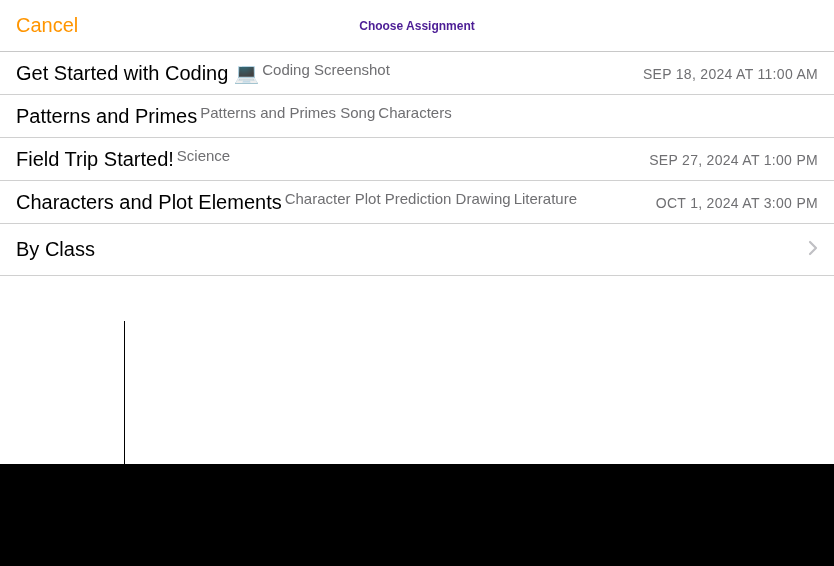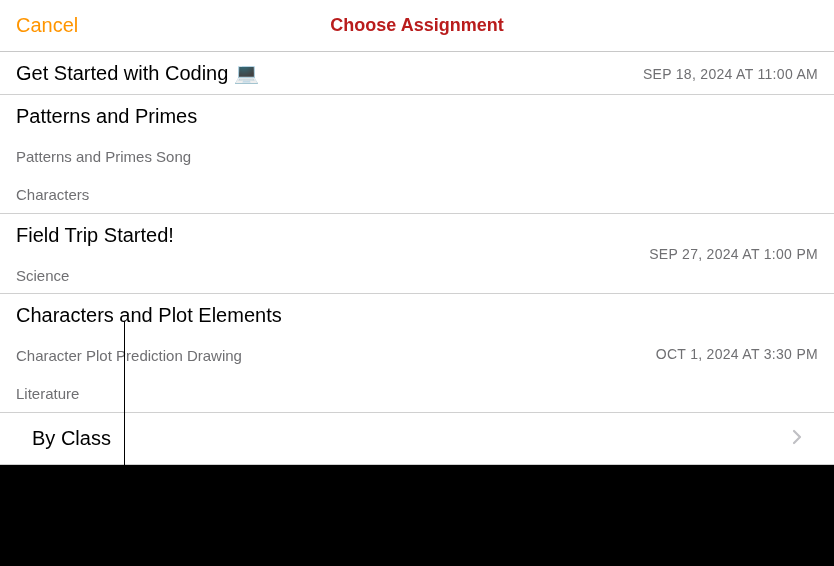--- a/index.html
+++ b/index.html
@@ -31,38 +31,38 @@
     .cancel {
       color: #ff9500;
       font-size: 20px;
       font-weight: 400;
       cursor: pointer;
     }
     .title {
       position: absolute;
       left: 50%;
       transform: translateX(-50%);
-      font-size: 18px;
+      font-size: 12px;
       font-weight: 600;
-      color: #b91c1c;
+      color: #4c1d95;
     }
     .list {
       width: 100%;
     }
     .row {
       display: flex;
       padding: 9px 16px 8px 16px;
       border-bottom: 1px solid #d0d0d0;
       align-items: center;
       justify-content: space-between;
     }
     .row-left {
       display: flex;
-      flex-direction: column;
-      gap: 19px;
+      flex-direction: row;
+      gap: 3px;
     }
     .assignment-title {
       font-size: 20px;
       font-weight: 400;
       color: #000;
       display: flex;
       align-items: center;
       gap: 6px;
       line-height: 1.25;
     }
@@ -81,21 +81,21 @@
       color: #6f6f72;
       font-variant: small-caps;
       letter-spacing: 0.3px;
       white-space: nowrap;
     }
     .laptop-emoji {
       font-size: 20px;
     }
     .byclass-row {
       display: flex;
-      padding: 14px 32px;
+      padding: 14px 16px;
       border-bottom: 1px solid #d0d0d0;
       align-items: flex-end;
       justify-content: space-between;
       cursor: pointer;
     }
     .byclass-label {
       font-size: 20px;
       color: #000;
     }
     .chevron {
@@ -122,20 +122,21 @@
   </div>
 
   <div class="list">
 
     <div class="row">
       <div class="row-left">
         <div class="assignment-title">
           <span>Get Started with Coding</span>
           <span class="laptop-emoji">💻</span>
         </div>
+        <div class="assignment-sub">Coding Screenshot</div>
       </div>
       <div class="row-date">SEP 18, 2024 AT 11:00 AM</div>
     </div>
 
     <div class="row">
       <div class="row-left">
         <div class="assignment-title">
           <span>Patterns and Primes</span>
         </div>
         <div class="assignment-sub">Patterns and Primes Song</div>
@@ -154,21 +155,21 @@
     </div>
 
     <div class="row">
       <div class="row-left">
         <div class="assignment-title">
           <span>Characters and Plot Elements</span>
         </div>
         <div class="assignment-sub">Character Plot Prediction Drawing</div>
         <div class="assignment-class">Literature</div>
       </div>
-      <div class="row-date">OCT 1, 2024 AT 3:30 PM</div>
+      <div class="row-date">OCT 1, 2024 AT 3:00 PM</div>
     </div>
 
     <div class="byclass-row">
       <span class="byclass-label">By Class</span>
       <span class="chevron">
         <svg width="10" height="16" viewBox="0 0 10 16" fill="none">
           <path d="M2 2 L8 8 L2 14" stroke="#c0c0c4" stroke-width="2.2" stroke-linecap="round" stroke-linejoin="round"></path>
         </svg>
       </span>
     </div>

